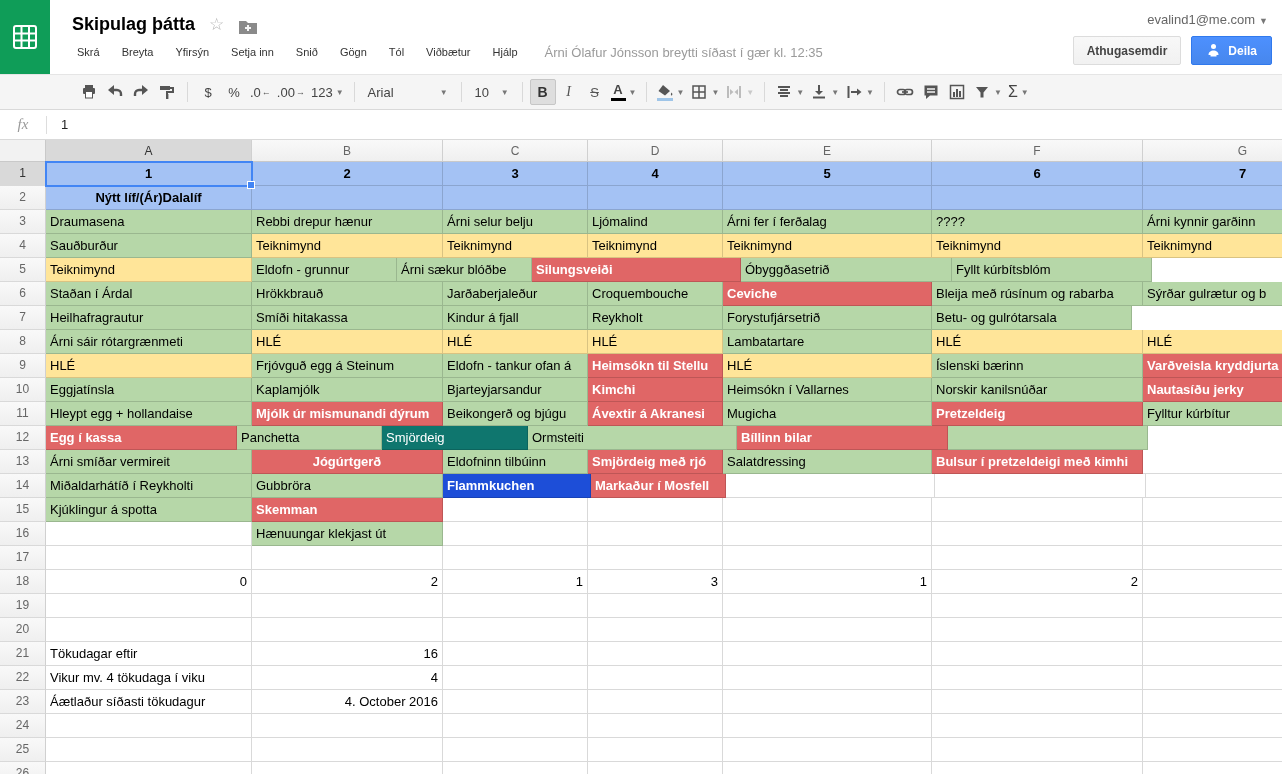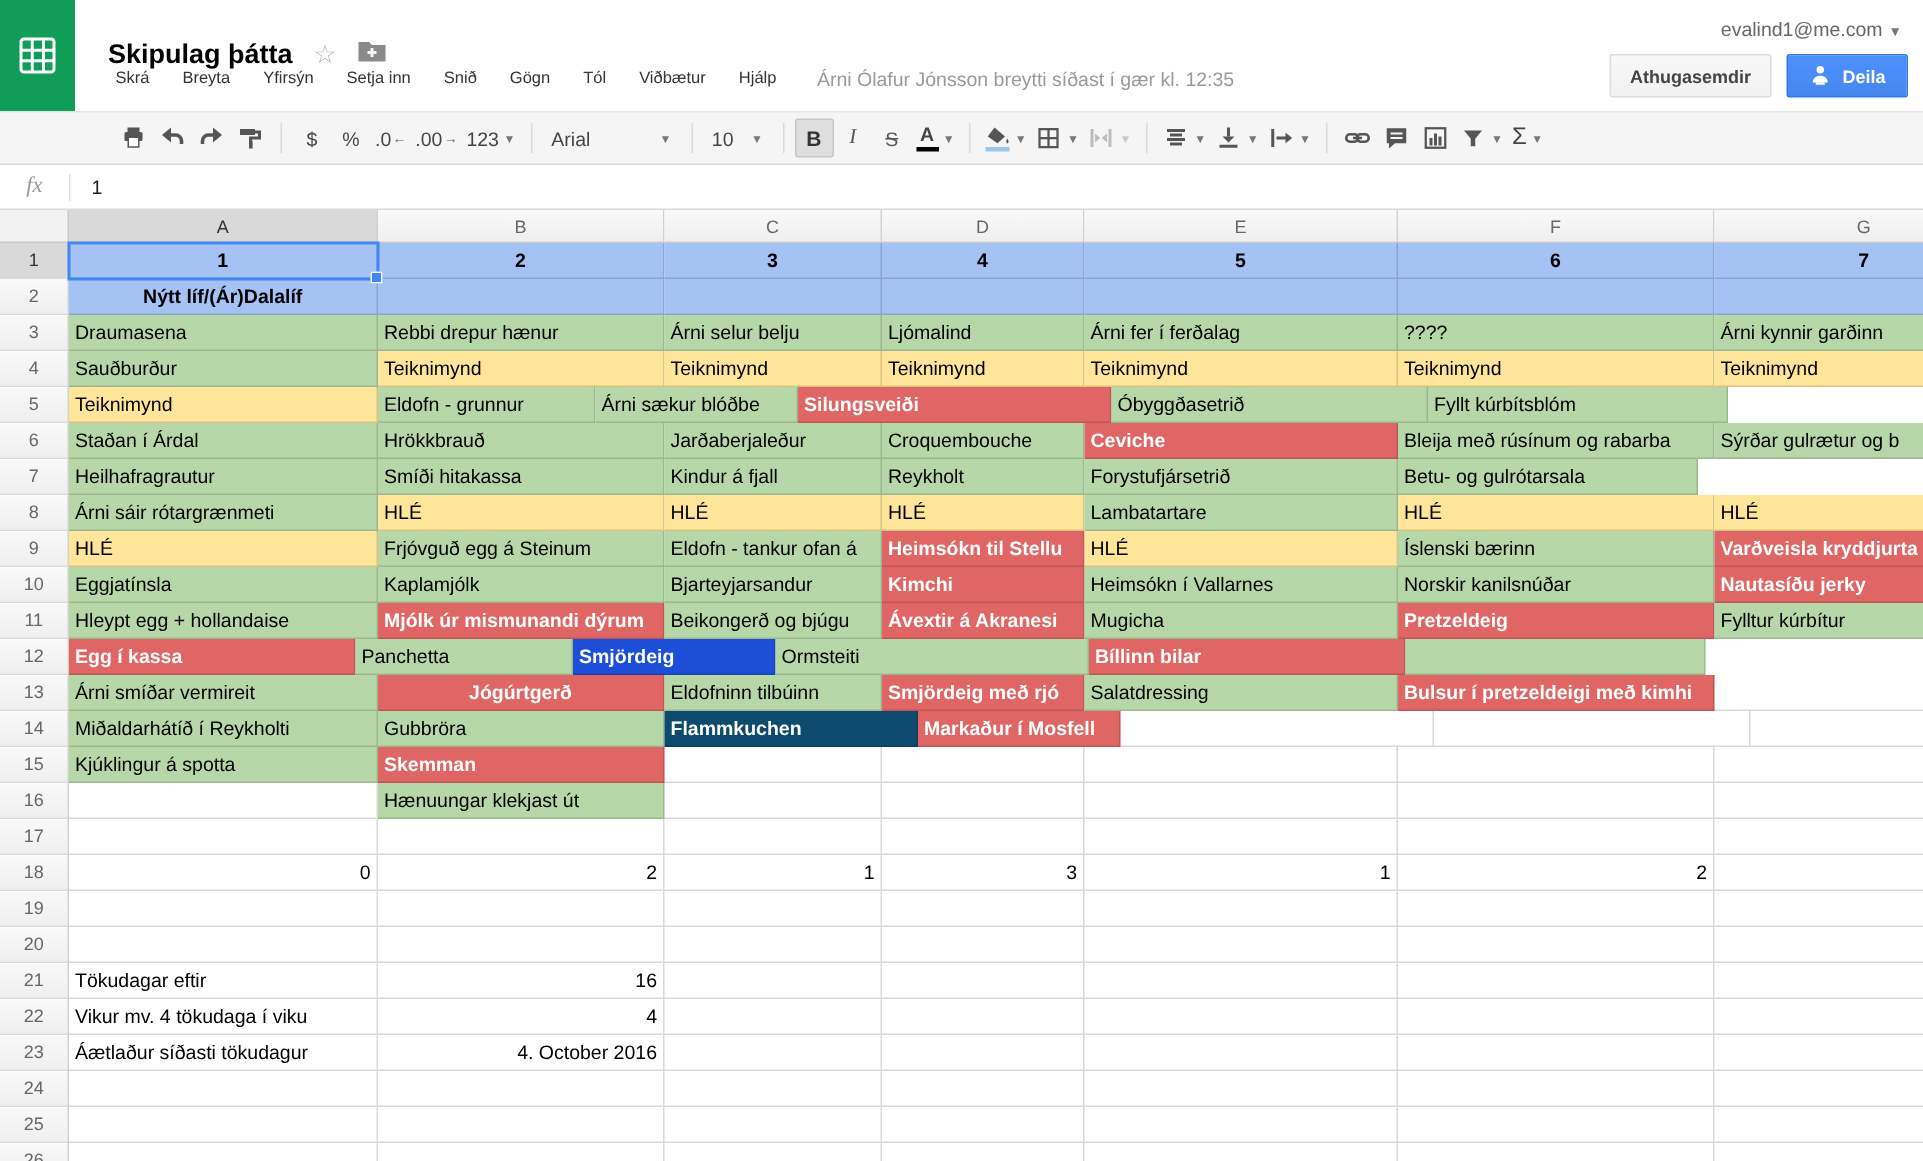--- a/index.html
+++ b/index.html
@@ -3,21 +3,21 @@
 <meta charset="utf-8">
 <style>
   * { margin:0; padding:0; box-sizing:border-box; }
   html,body { width:1282px; height:774px; overflow:hidden; background:#fff;
               font-family:"Liberation Sans", sans-serif; }
 
   
   .appbar { position:absolute; left:0; top:0; width:1282px; height:74px; background:#fff; }
   .logo { position:absolute; left:0; top:0; width:50px; height:74px; background:#0f9d58;
           display:flex; align-items:center; justify-content:center; }
-  .title-row { position:absolute; left:72px; top:26px; display:flex; align-items:flex-start; gap:14px; }
+  .title-row { position:absolute; left:72px; top:14px; display:flex; align-items:flex-end; gap:14px; }
   .doc-title { font-size:18px; font-weight:bold; color:#000; }
   .star { font-size:17px; color:#b5b5b5; }
   .menubar { position:absolute; left:66px; top:42px; display:flex; align-items:center; }
   .menu-item { font-size:11px; color:#333; padding:4px 11px; cursor:pointer; }
   .last-edit { font-size:13px; color:#9a9a9a; margin-left:16px; white-space:nowrap; }
   .account { position:absolute; right:14px; top:12px; font-size:13px; color:#666; }
   .account .dd { font-size:9px; color:#777; margin-left:4px; }
   .hdr-buttons { position:absolute; right:10px; top:36px; display:flex; gap:10px; align-items:center; }
   .btn-comments { height:29px; padding:0 13px; font-size:12px; font-weight:bold; color:#444;
                   background:linear-gradient(#f8f8f8,#f1f1f1); border:1px solid #dcdcdc;
@@ -393,40 +393,40 @@
         <div class="cell" style="width: 145px; background: rgb(182, 215, 168);">Beikongerð og bjúgu</div>
         <div class="cell" style="width: 135px; background: rgb(224, 102, 102); font-weight: bold; color: rgb(255, 255, 255);">Ávextir á Akranesi</div>
         <div class="cell" style="width: 209px; background: rgb(182, 215, 168);">Mugicha</div>
         <div class="cell" style="width: 211px; background: rgb(224, 102, 102); font-weight: bold; color: rgb(255, 255, 255);">Pretzeldeig</div>
         <div class="cell" style="width: 200px; background: rgb(182, 215, 168);">Fylltur kúrbítur</div>
       </div>
       <div class="grid-row">
         <div class="row-header">12</div>
         <div class="cell" style="width: 191px; background: rgb(224, 102, 102); font-weight: bold; color: rgb(255, 255, 255);">Egg í kassa</div>
         <div class="cell" style="width: 145px; background: rgb(182, 215, 168);">Panchetta</div>
-        <div class="cell" style="width: 135px; background: #1d4ed8; font-weight: bold; color: rgb(255, 255, 255);">Smjördeig</div>
+        <div class="cell" style="width: 146px; background: #0f766e; font-weight: normal; color: rgb(255, 255, 255);">Smjördeig</div>
         <div class="cell" style="width: 209px; background: rgb(182, 215, 168);">Ormsteiti</div>
         <div class="cell" style="width: 211px; background: rgb(224, 102, 102); font-weight: bold; color: rgb(255, 255, 255);">Bíllinn bilar</div>
         <div class="cell" style="width: 200px; background: rgb(182, 215, 168);"></div>
       </div>
       <div class="grid-row">
         <div class="row-header">13</div>
         <div class="cell" style="width: 206px; background: rgb(182, 215, 168);">Árni smíðar vermireit</div>
         <div class="cell" style="width: 191px; background: rgb(224, 102, 102); font-weight: bold; color: rgb(255, 255, 255); text-align: center;">Jógúrtgerð</div>
         <div class="cell" style="width: 145px; background: rgb(182, 215, 168);">Eldofninn tilbúinn</div>
         <div class="cell" style="width: 135px; background: rgb(224, 102, 102); font-weight: bold; color: rgb(255, 255, 255);">Smjördeig með rjó</div>
         <div class="cell" style="width: 209px; background: rgb(182, 215, 168);">Salatdressing</div>
         <div class="cell" style="width: 211px; background: rgb(224, 102, 102); font-weight: bold; color: rgb(255, 255, 255);">Bulsur í pretzeldeigi með kimhi</div>
         <div class="cell" style="width: 200px;"></div>
       </div>
       <div class="grid-row">
         <div class="row-header">14</div>
         <div class="cell" style="width: 206px; background: rgb(182, 215, 168);">Miðaldarhátíð í Reykholti</div>
         <div class="cell" style="width: 191px; background: rgb(182, 215, 168);">Gubbröra</div>
-        <div class="cell" style="width: 169px; background: #0c4a6e; font-weight: bold; color: rgb(255, 255, 255);">Flammkuchen</div>
+        <div class="cell" style="width: 148px; background: #1d4ed8; font-weight: bold; color: rgb(255, 255, 255);">Flammkuchen</div>
         <div class="cell" style="width: 135px; background: rgb(224, 102, 102); font-weight: bold; color: rgb(255, 255, 255);">Markaður í Mosfell</div>
         <div class="cell" style="width: 209px;"></div>
         <div class="cell" style="width: 211px;"></div>
         <div class="cell" style="width: 200px;"></div>
       </div>
       <div class="grid-row">
         <div class="row-header">15</div>
         <div class="cell" style="width: 206px; background: rgb(182, 215, 168);">Kjúklingur á spotta</div>
         <div class="cell" style="width: 191px; background: rgb(224, 102, 102); font-weight: bold; color: rgb(255, 255, 255);">Skemman</div>
         <div class="cell" style="width: 145px;"></div>

